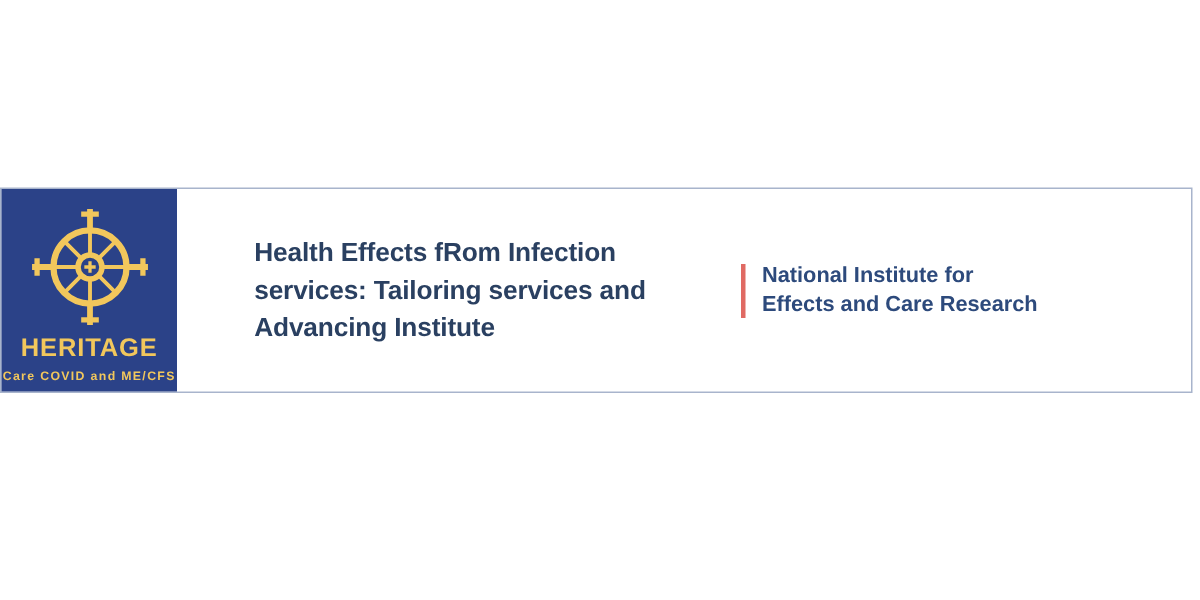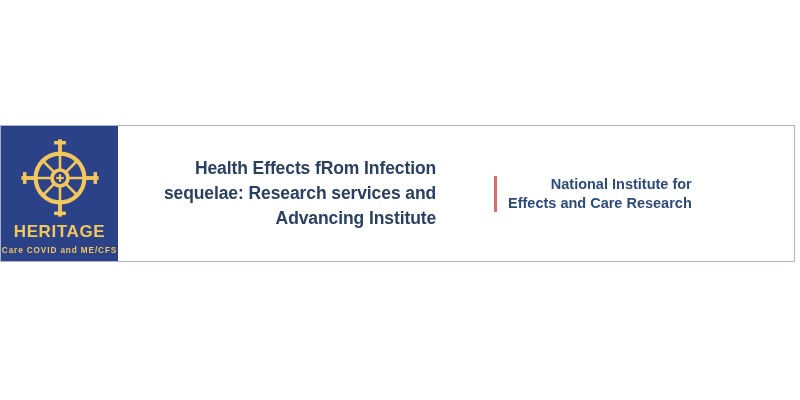--- a/index.html
+++ b/index.html
@@ -88,21 +88,21 @@
     padding: 0 10px 0 14px;
     box-sizing: border-box;
   }
 
   .banner-title {
     color: #2a4061;
     font-family: "Liberation Sans", sans-serif;
     font-weight: bold;
     font-size: 17.5px;
     line-height: 1.42;
-    text-align: right;
+    text-align: left;
     max-width: 330px;
     letter-spacing: -0.1px;
   }
 
   
   .nihr-block {
     flex: 0 0 316px;
     display: flex;
     flex-direction: column;
     align-items: flex-start;
@@ -149,21 +149,20 @@
     flex: 0 0 auto;
   }
 
   .nihr-strap {
     color: #2d4a7c;
     font-family: "Liberation Sans", sans-serif;
     font-weight: bold;
     font-size: 14.5px;
     line-height: 1.26;
     white-space: nowrap;
-    text-align: right;
   }
 </style>
 </head>
 <body>
 
 <div id="canvas">
 
   <div class="banner">
 
     <div class="logo-block">
@@ -206,21 +205,21 @@
       </div>
 
       <div class="logo-word">HERITAGE</div>
 
       <div class="logo-tagline">Care COVID and ME/CFS</div>
     </div>
 
     <div class="title-block">
       <div class="banner-title">
         <div>Health Effects fRom Infection</div>
-        <div>sequelae: Research services and</div>
+        <div>services: Tailoring services and</div>
         <div>Advancing Institute</div>
       </div>
     </div>
 
     <div class="nihr-block">
 
 
       <div class="nihr-lockup">
 
         <div class="nihr-rule"></div>

